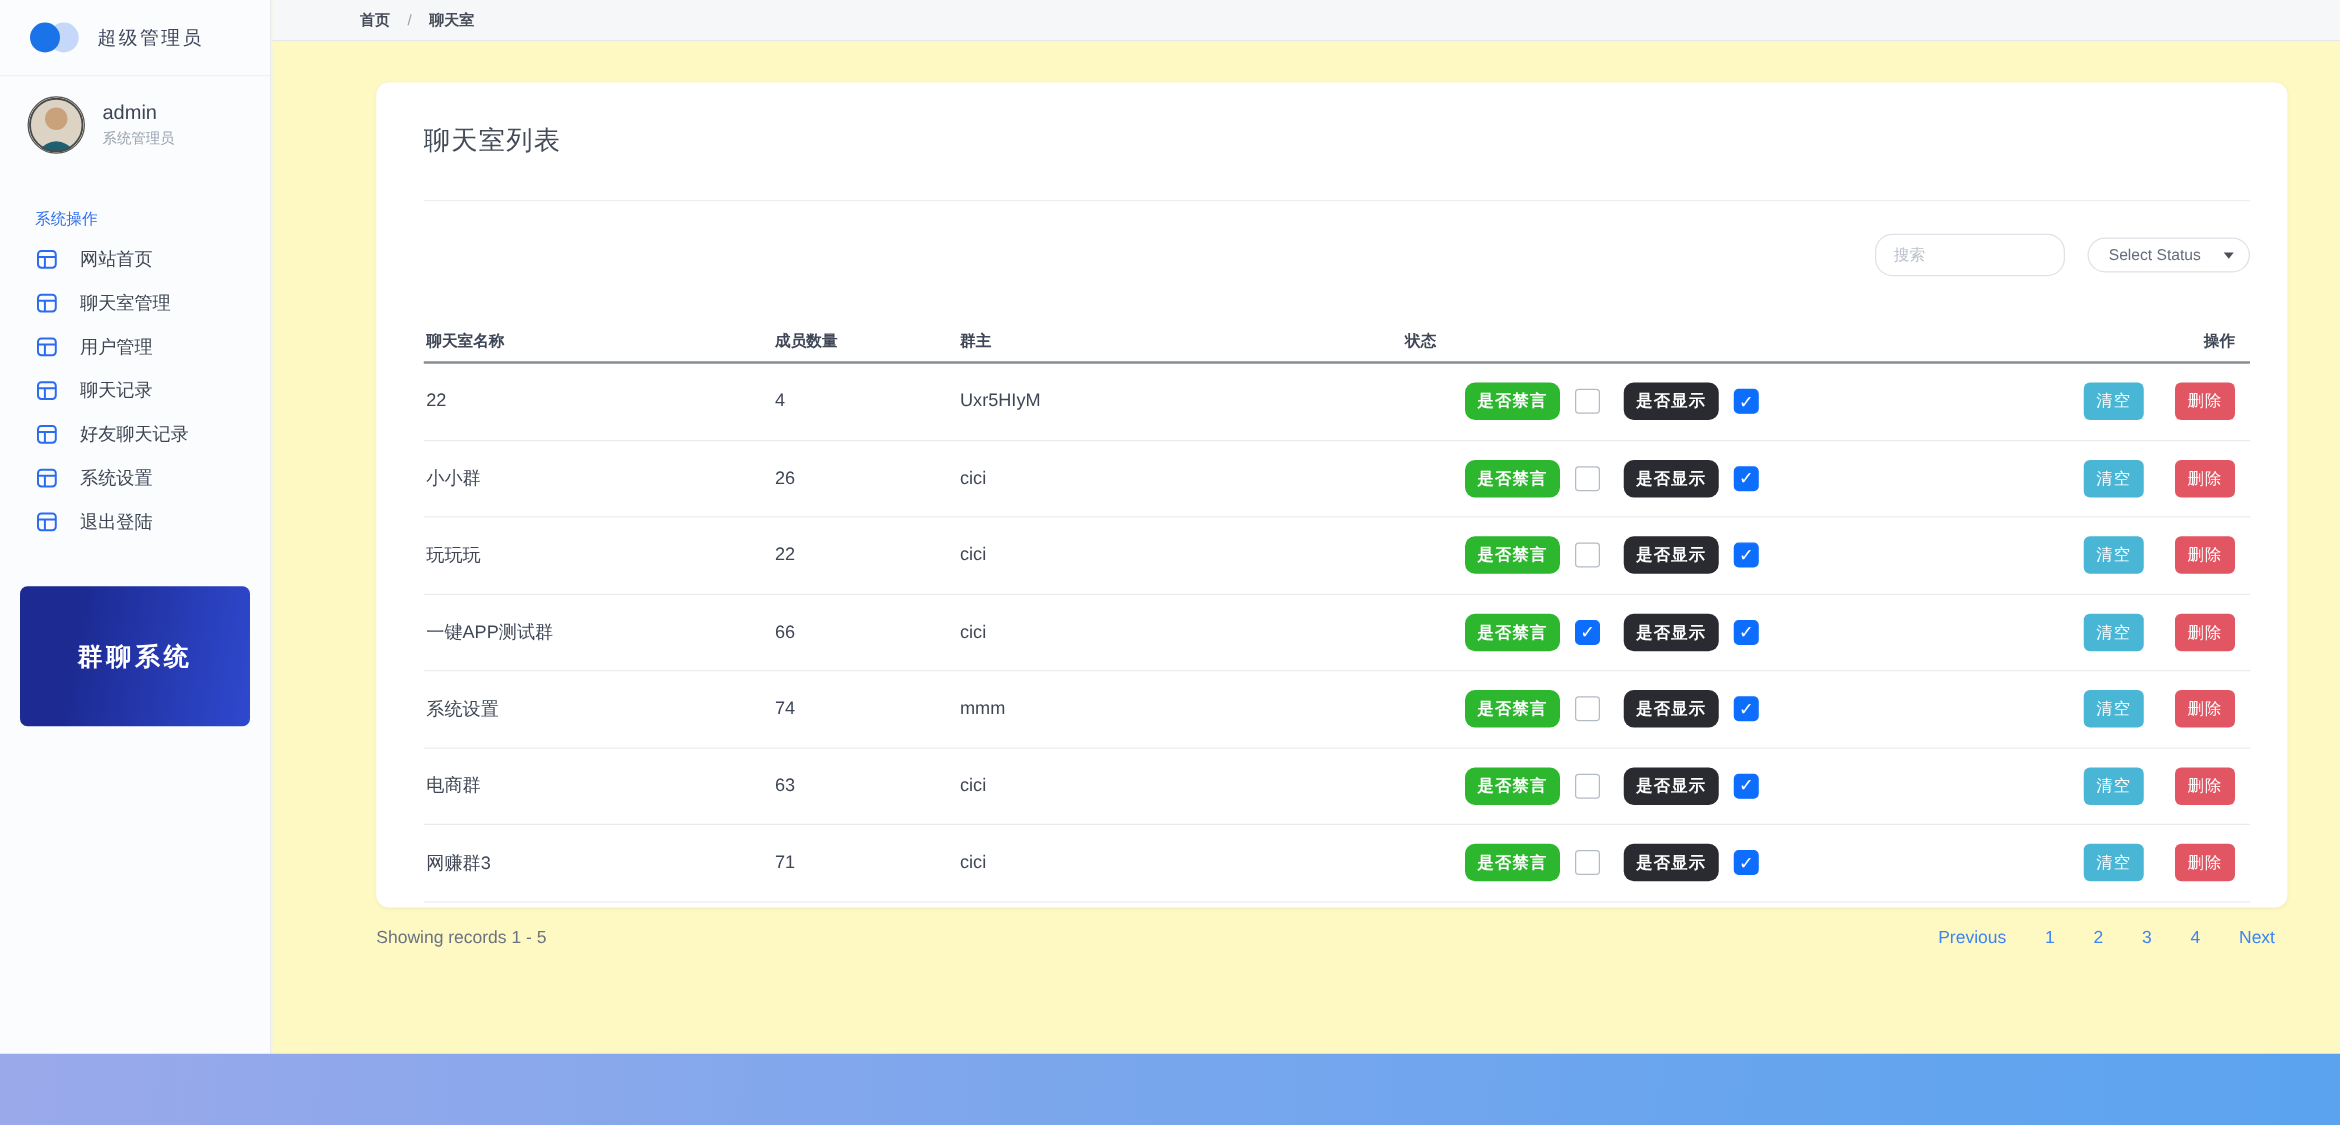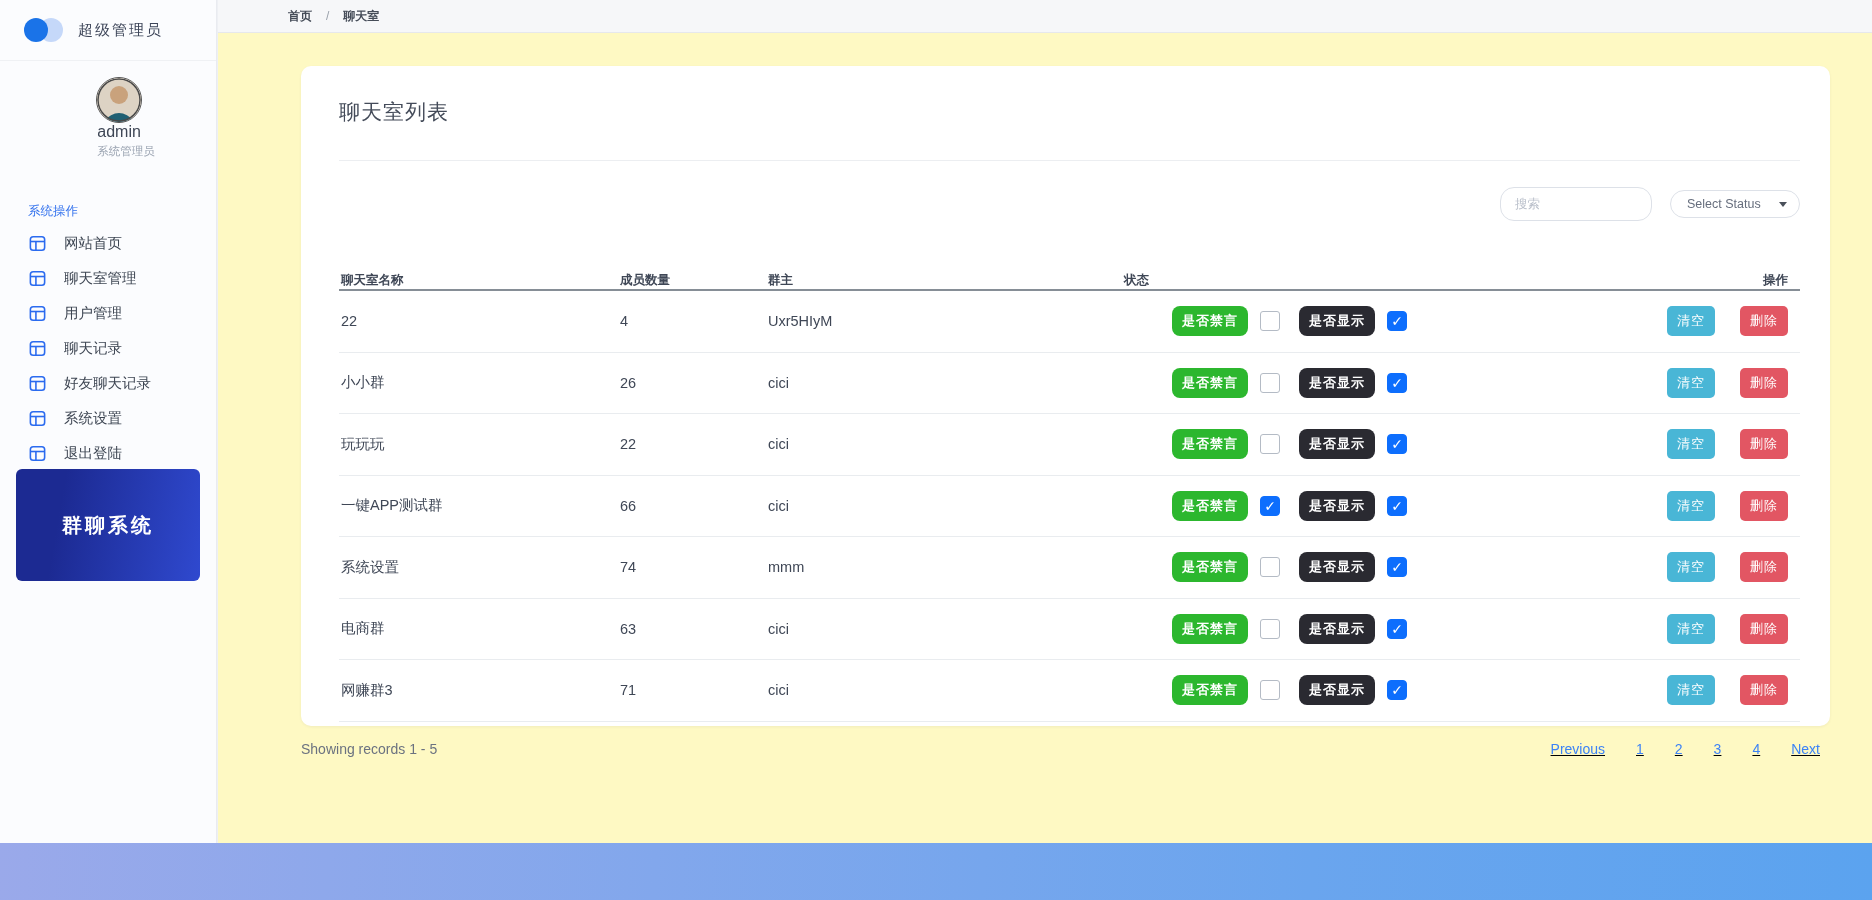--- a/index.html
+++ b/index.html
@@ -6,21 +6,21 @@
   html,body { width:1872px; height:900px; overflow:hidden; font-family:"Liberation Sans","DejaVu Sans",sans-serif; background:#eef0f4; }
   .app { position:relative; width:1872px; height:900px; }
 
   
   .sidebar { position:absolute; left:0; top:0; width:217px; height:900px; background:#fbfcfe; border-right:1px solid #e9ebf0; z-index:1; }
   .brand-row { height:61px; display:flex; align-items:center; padding-left:24px; border-bottom:1px solid #eff1f4; }
   .logo { position:relative; width:40px; height:26px; flex:0 0 auto; }
   .logo .c1 { position:absolute; left:0; top:1px; width:24px; height:24px; border-radius:50%; background:#1a73e8; z-index:2; }
   .logo .c2 { position:absolute; left:15px; top:1px; width:24px; height:24px; border-radius:50%; background:#c5d8f9; z-index:1; }
   .brand-name { margin-left:14px; font-size:15px; color:#3c4458; letter-spacing:2px; }
-  .user-row { display:flex; align-items:center; padding:16px 0 16px 22px;flex-direction:column; }
+  .user-row { display:flex; align-items:center; padding:16px 0 16px 22px; }
   .avatar { width:46px; height:46px; border-radius:50%; flex:0 0 auto; overflow:hidden; border:1px solid #555; background:#e9e1d6; }
   .user-meta { margin-left:14px; }
   .user-name { font-size:16px; color:#3e4655; }
   .user-role { font-size:11.5px; color:#9aa3b1; margin-top:3px; }
   .section-label { margin:28px 0 6px 28px; font-size:12.5px; color:#2f6fed; }
   .menu { padding-left:28px; }
   .menu-item { display:flex; align-items:center; height:35px; cursor:pointer; }
   .menu-item .mi-icon { width:19px; height:19px; color:#2b6bef; flex:0 0 auto; display:flex; }
   .menu-item .mi-label { margin-left:17px; font-size:14.5px; color:#3e4653; }
   .brand-box { position:absolute; left:16px; top:469px; width:184px; height:112px; border-radius:6px;
@@ -41,21 +41,21 @@
   .controls { margin-top:26px; display:flex; justify-content:flex-end; align-items:center; gap:18px; }
   .search-input { width:152px; height:28px; border:1px solid #dde1e8; border-radius:14px; padding:16px 14px;
                   font-size:12.5px; color:#495061; outline:none; background:#fff; font-family:Liberation Sans, sans-serif; }
   .search-input::placeholder { color:#b9bfca; }
   .status-select { width:130px; height:28px; border:1px solid #dde1e8; border-radius:14px; background:#fff;
                    display:flex; align-items:center; justify-content:space-between; padding:0 12px 0 16px; cursor:pointer; }
   .status-select .sel-label { font-size:12.5px; color:#666e7d; }
   .caret { width:0; height:0; border-left:4px solid transparent; border-right:4px solid transparent; border-top:5px solid #4a505a; }
 
   .table { margin-top:36px; }
-  .t-head { display:flex; align-items:flex-end; height:34px; border-bottom:2px solid #868e96; }
+  .t-head { display:flex; align-items:center; height:34px; border-bottom:2px solid #868e96; }
   .t-head .th { font-size:12.5px; font-weight:600; color:#3f4756; }
   .t-row { display:flex; align-items:center; height:61.5px; border-bottom:1px solid #e9ecef; }
   .col-name { width:281px; padding-left:2px; }
   .col-members { width:148px; }
   .col-owner { width:356px; }
   .col-status { flex:1; display:flex; align-items:center; }
   .col-actions { width:160px; display:flex; justify-content:flex-end; align-items:center; gap:25px; padding-right:12px; }
   .cell { font-size:14.5px; color:#3f4756; }
 
   .badge { display:inline-block; padding:6px 10px; border-radius:8px; color:#fff; font-size:13px; font-weight:bold; letter-spacing:1px; }
@@ -64,21 +64,21 @@
   .checkbox { width:20px; height:20px; margin-left:12px; border:1px solid #b4bbc5; border-radius:3px; background:#fff;
               display:inline-flex; align-items:center; justify-content:center; font-size:14px; font-weight:bold; color:#fff; cursor:pointer; }
   .checkbox.checked { background:#0d6efd; border-color:#0d6efd; border-radius:4px; }
 
   .btn { border:none; color:#fff; font-size:13px; padding:6px 10px; border-radius:5px; cursor:pointer; font-family:inherit; letter-spacing:1px; }
   .btn-clear { background:#49b6d6; }
   .btn-delete { background:#e25663; }
 
   .footer-row { margin:0 52px 0 83px; height:45px; display:flex; align-items:center; justify-content:space-between; }
   .showing { font-size:14px; color:#6b7280; }
-  .pagination { display:flex; align-items:flex-start; gap:31px;text-decoration:underline; }
+  .pagination { display:flex; align-items:flex-start; gap:31px; }
   .page-link { font-size:14px; color:#3c83f6; cursor:pointer; }
 
   .footer-band { position:absolute; left:0; right:0; bottom:0; height:57px; z-index:10;
                  background:linear-gradient(93deg,#9aa9ea 0%,#6aa5ee 70%,#5ba3ef 100%); }
 </style>
 </head>
 <body>
 
 <div class="app">
 

